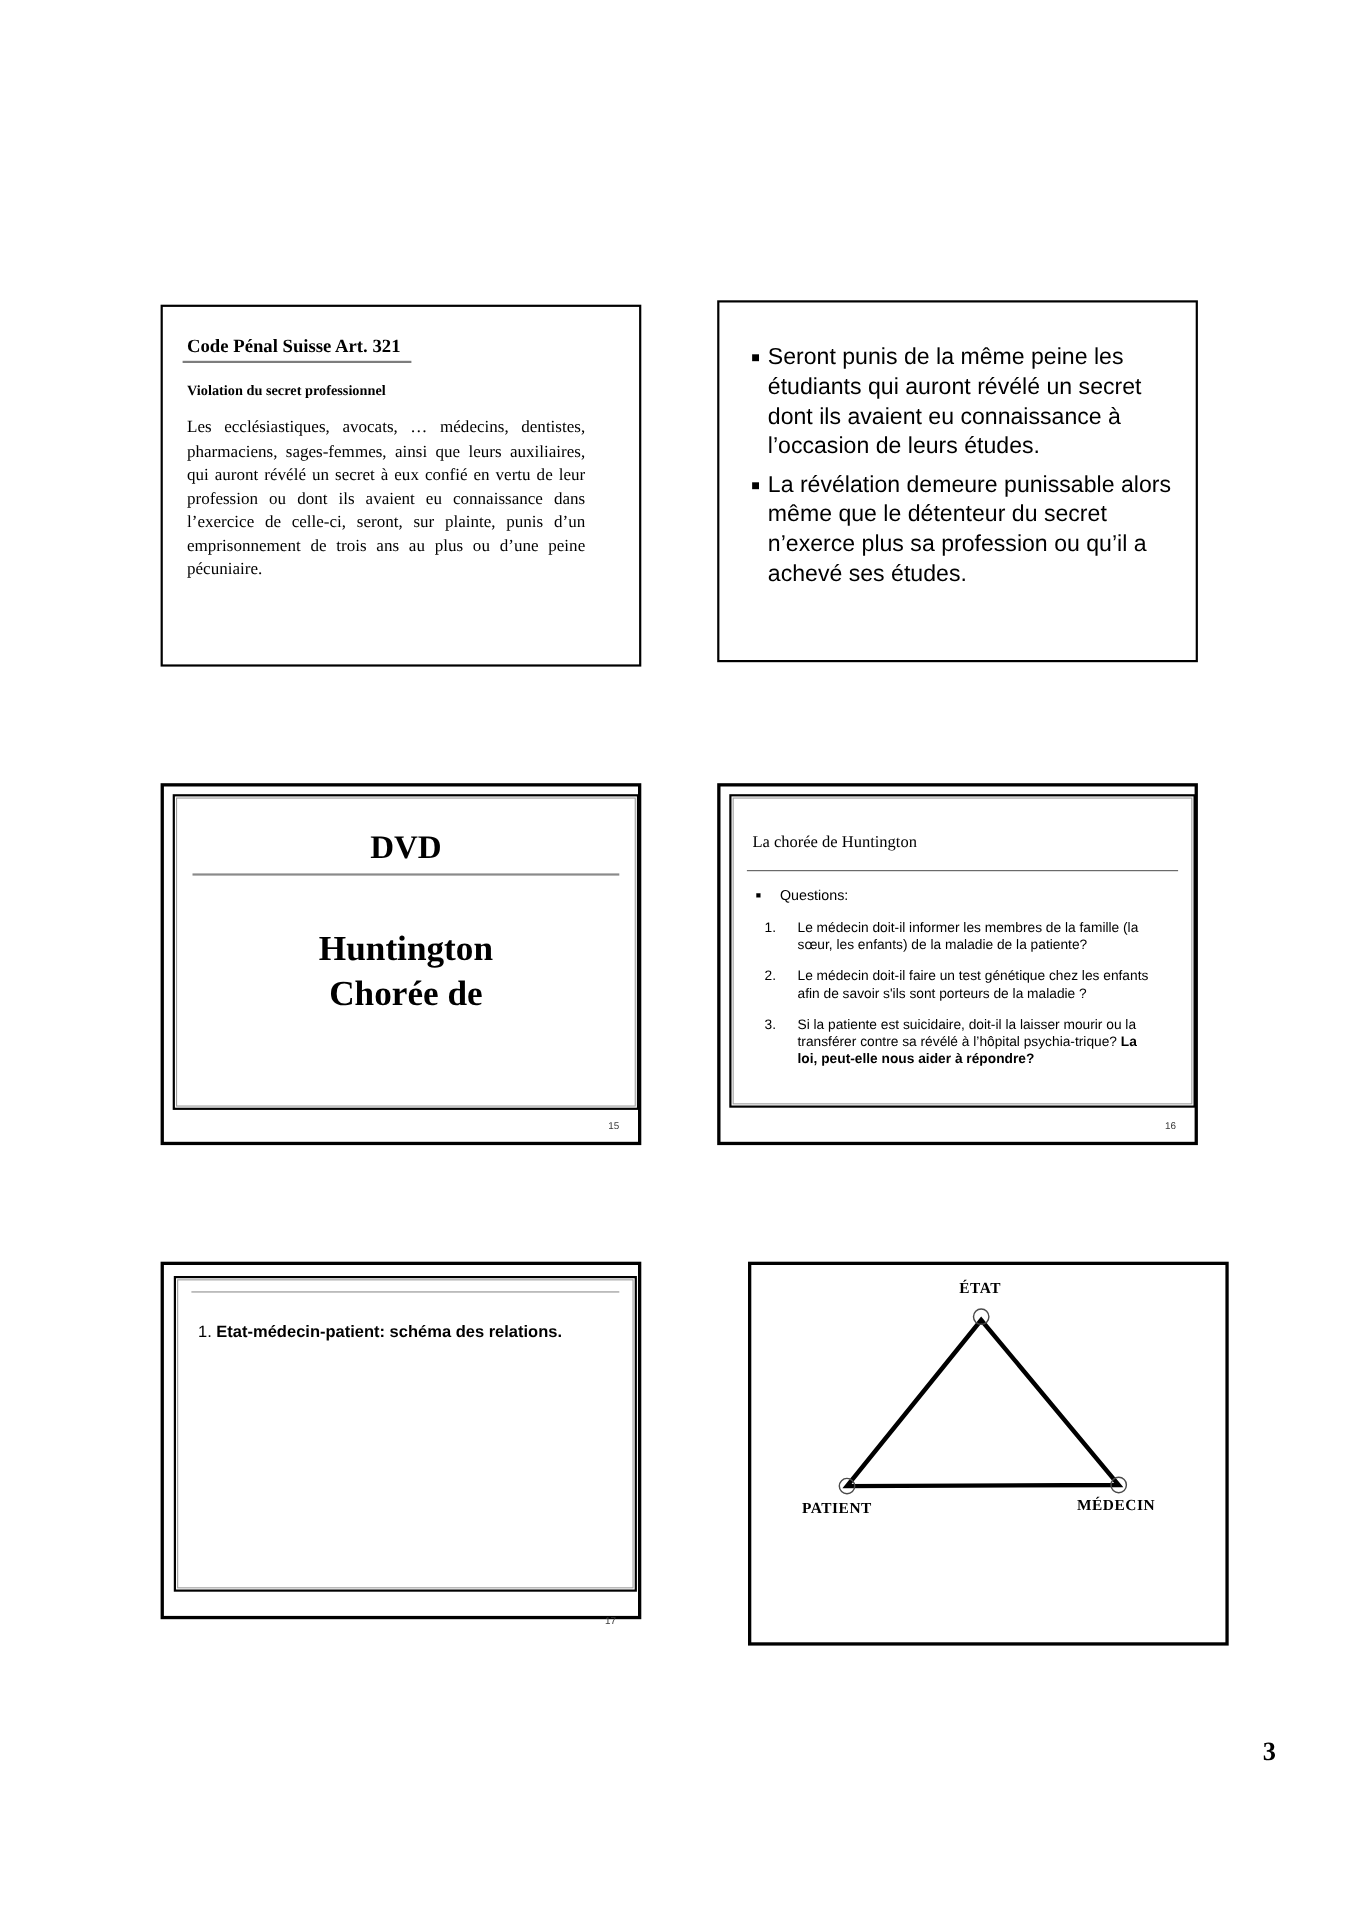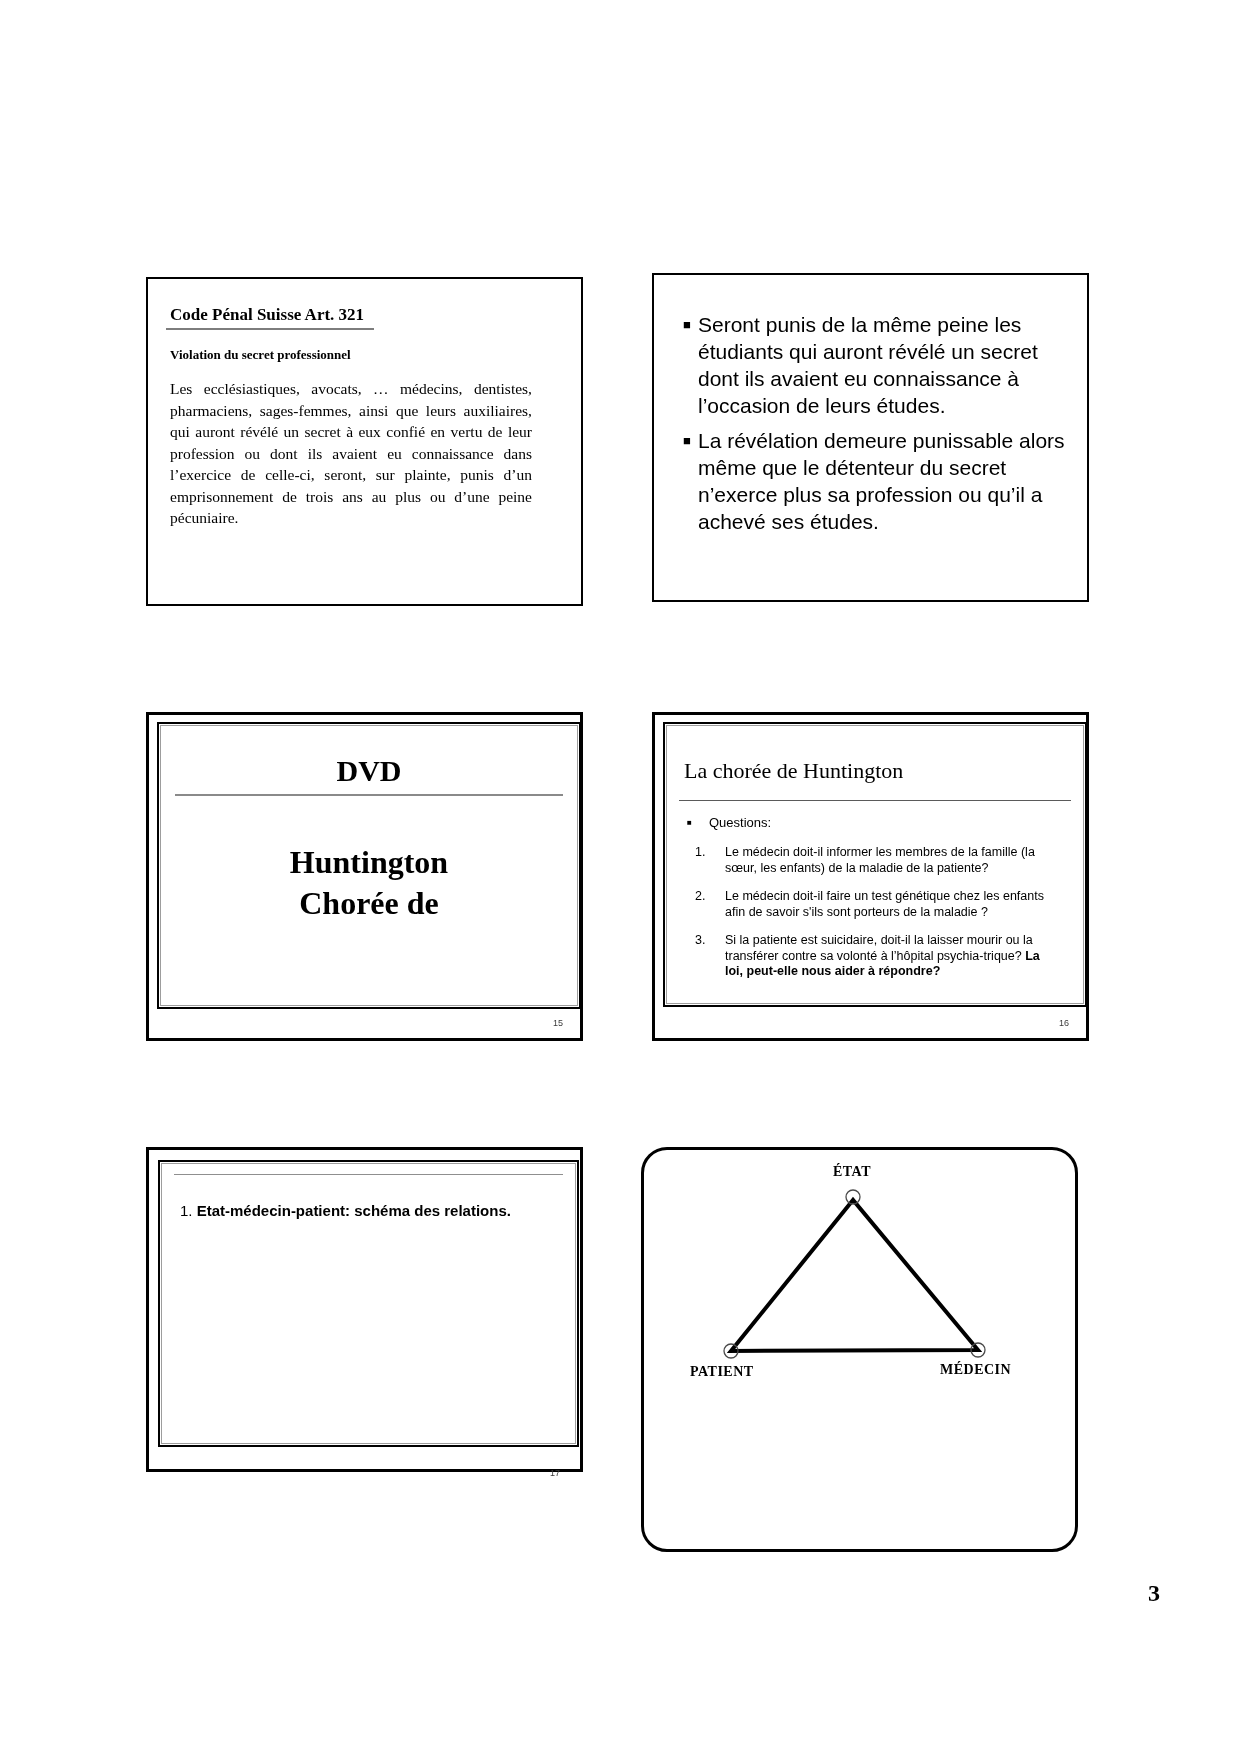--- a/index.html
+++ b/index.html
@@ -41,21 +41,21 @@
   #s3 { left:146px; top:712px; width:437px; height:329px; }
   #s3 .frame { left:8px; top:7px; width:420px; height:283px; }
   #s3 .dvd-title { margin-top:28px; text-align:center; font-weight:bold; font-size:30px; }
   #s3 .rule { margin:6px 14px 0 14px; border-top:2px solid #8a8a8a; }
   #s3 .dvd-sub { margin-top:46px; text-align:center; font-weight:bold; font-size:32px; line-height:41px; }
   #s3 .slide-num { right:17px; top:303px; }
 
   
   #s4 { left:652px; top:712px; width:437px; height:329px; }
   #s4 .frame { left:8px; top:7px; width:420px; height:281px; }
-  #s4 .q-title { margin:32px 0 16px 17px; font-size:22px; }
+  #s4 .q-title { margin:32px 0 16px 17px; font-size:15px; }
   #s4 .rule { margin:11px 12px 0 12px; border-top:1px solid #5a5a5a; }
   #s4 .q-bullet { display:flex; margin:14px 0 0 20px;
        font-family:"Liberation Sans", "DejaVu Sans", sans-serif; font-size:13px; }
   #s4 .q-bullet .bsq { width:22px; font-size:8px; line-height:15px; }
   #s4 .items { margin:15px 0 0 28px;
        font-family:"Liberation Sans", "DejaVu Sans", sans-serif;
        font-size:12.5px; line-height:15.5px; }
   #s4 .item { display:flex; margin-bottom:13px; }
   #s4 .inum { flex:none; width:30px; }
   #s4 .itext { width:320px; }
@@ -66,21 +66,21 @@
   #s5 { left:146px; top:1147px; width:437px; height:325px; }
   #s5 .frame { left:9px; top:10px; width:417px; height:283px; }
   #s5 .p-title { margin:26px 0 0 18px; font-size:26px; }
   #s5 .rule { margin:10px 12px 0 12px; border-top:1px solid #8f8f8f; }
   #s5 .p-item { margin:27px 0 0 18px; width:382px;
        font-family:"Liberation Sans", "DejaVu Sans", sans-serif; font-size:15px; }
   #s5 .p-item b { font-weight:bold; }
   #s5 .slide-num { right:20px; top:318px; }
 
   
-  #s6 { left:641px; top:1147px; width:437px; height:405px; border-width:3px;border-radius:26px; }
+  #s6 { left:680px; top:1147px; width:437px; height:349px; border-width:3px; }
   #s6 svg { position:absolute; left:0; top:0; }
   #s6 .nlabel { position:absolute; font-weight:bold; font-size:14px; letter-spacing:0.5px; }
   #s6 .n-top { left:173px; top:14px; width:70px; text-align:center; }
   #s6 .n-left { left:46px; top:214px; }
   #s6 .n-right { left:296px; top:212px; }
 
   
   #page-num { position:absolute; left:1148px; top:1580px; font-weight:bold; font-size:24px; }
 </style>
 </head>
@@ -130,21 +130,21 @@
         <div class="item">
           <span class="inum">1.</span>
           <span class="itext"><span>Le médecin doit-il informer les membres de la famille (la sœur, les enfants) de la maladie de la patiente?</span><span class="ibold"></span></span>
         </div>
         <div class="item">
           <span class="inum">2.</span>
           <span class="itext"><span>Le médecin doit-il faire un test génétique chez les enfants afin de savoir s'ils sont porteurs de la maladie ?</span><span class="ibold"></span></span>
         </div>
         <div class="item">
           <span class="inum">3.</span>
-          <span class="itext"><span>Si la patiente est suicidaire, doit-il la laisser mourir ou la transférer contre sa volonté à l’hôpital psychia-trique?  </span><span class="ibold">La loi, peut-elle nous aider à répondre?</span></span>
+          <span class="itext"><span>Si la patiente est suicidaire, doit-il la laisser mourir ou la transférer contre sa révélé à l’hôpital psychia-trique?  </span><span class="ibold">La loi, peut-elle nous aider à répondre?</span></span>
         </div>
       </div>
     </div>
   </div>
   <div class="slide-num">16</div>
 </div>
 
 <div class="slide framed" id="s5">
   <div class="frame">
     <div class="frame-g">

